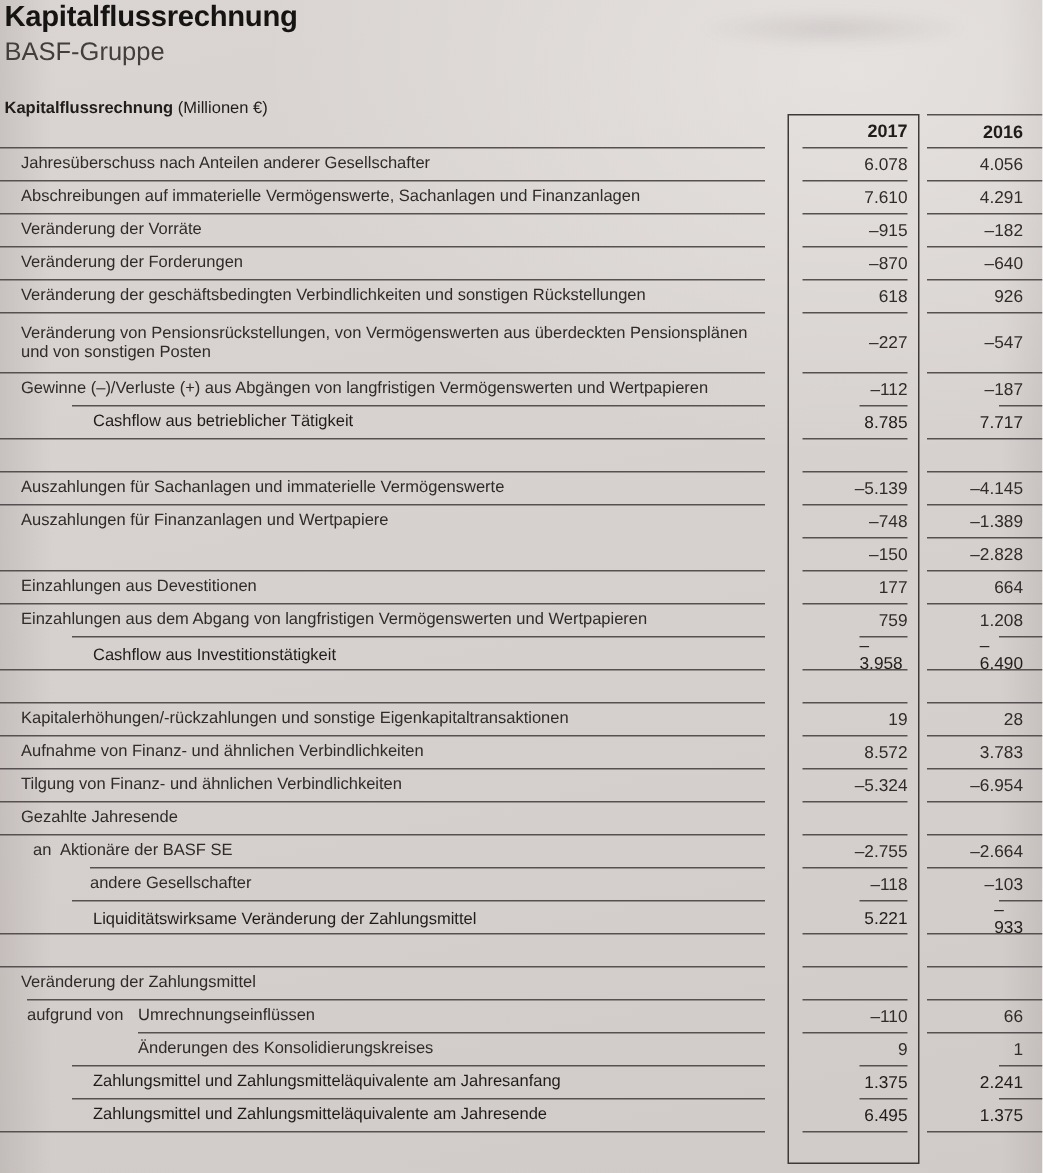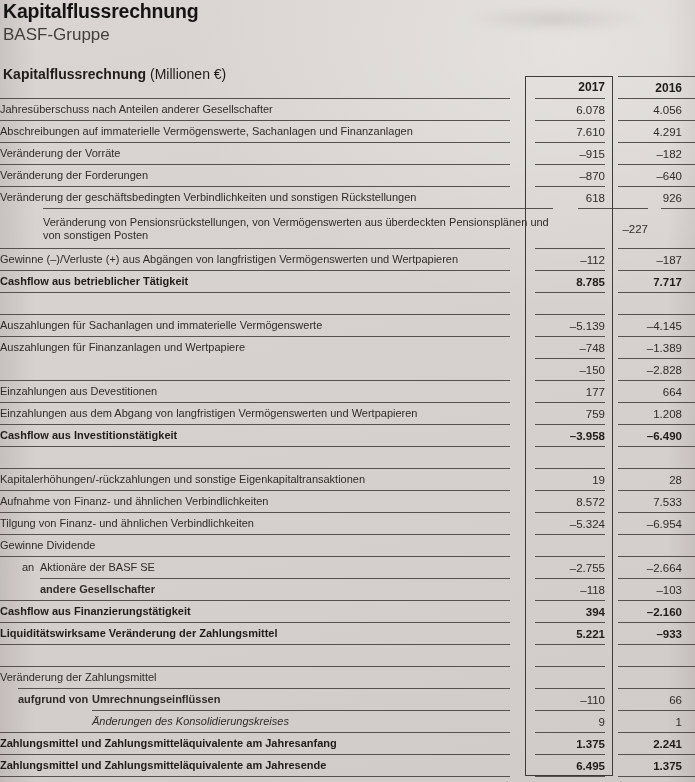--- a/index.html
+++ b/index.html
@@ -27,51 +27,51 @@
   }
   .doc-title{
     position:absolute;top:0px;left:3px;
     font-size:19.5px;font-weight:bold;letter-spacing:-0.2px;color:#161412;
   }
   .doc-subtitle{
     position:absolute;top:25px;left:3px;
     font-size:17px;color:#413e3b;
   }
   .caption{
-    position:absolute;top:66px;left:3px;font-size:14px;color:var(--ink-bold);
+    position:absolute;top:66px;left:3px;font-size:11px;color:var(--ink-bold);
   }
   .caption .cap-bold{font-weight:bold;}
   .grid{position:absolute;top:76px;left:0;width:584px;}
   .row{display:grid;grid-template-columns:510px 15px 88px 5px 77px;height:22px;}
-  .row.tall{height:40px;margin-left:43px;}
+  .row.tall{height:40px;}
   .row.final{height:0;}
   .lbl{
     grid-column:1;display:flex;align-items:center;
     border-top:1px solid var(--rule);
     font-size:11px;line-height:13px;color:var(--ink);
-    padding-left:0;
+    padding-left:14px;
   }
   .v{
     display:flex;align-items:center;justify-content:flex-end;
     font-size:11.5px;color:var(--ink);
     border-top:1px solid var(--rule);
   }
   .v17{grid-column:3;margin-left:10px;margin-right:8px;}
   .v16{grid-column:5;padding-right:13px;}
   .row.head .lbl{border-top:none;}
   .row.head .v17{border-top:none;}
   .row.head .v{font-weight:bold;font-size:12px;color:var(--ink-bold);}
-  .row.bold .lbl,.row.bold .v{font-weight:bold;color:var(--ink-bold);}
+  .row.bold .lbl,.row.bold .v{font-weight:normal;color:var(--ink-bold);margin-left:48px;}
   .prefix{display:inline-block;flex:none;}
   .lvl1 .lbl{padding-left:22px;}
   .lvl1 .prefix{width:18px;}
-  .lvl2 .lbl{margin-left:40px;padding-left:0;font-weight:bold;}
-  .lvl3 .lbl{margin-left:18px;padding-left:0;font-weight:bold;}
+  .lvl2 .lbl{margin-left:60px;padding-left:0;}
+  .lvl3 .lbl{margin-left:18px;padding-left:0;}
   .lvl3 .prefix{width:74px;}
-  .lvl4 .lbl{margin-left:92px;padding-left:0;font-style:italic;}
+  .lvl4 .lbl{margin-left:92px;padding-left:0;}
   .box2017{
     position:absolute;left:525px;top:76px;width:88px;height:700px;
     border:1.5px solid #3e3a37;box-sizing:border-box;pointer-events:none;
   }
 </style>
 </head>
 <body>
 
 <div class="page">
   <div class="ghost"></div>
@@ -197,32 +197,32 @@
           <span class="txt">Kapitalerhöhungen/-rückzahlungen und sonstige Eigenkapitaltransaktionen</span>
         </div>
         <div class="v v17">19</div>
         <div class="v v16">28</div>
       </div>
       <div class="row">
         <div class="lbl">
           <span class="txt">Aufnahme von Finanz- und ähnlichen Verbindlichkeiten</span>
         </div>
         <div class="v v17">8.572</div>
-        <div class="v v16">7.533</div>
+        <div class="v v16">3.783</div>
       </div>
       <div class="row">
         <div class="lbl">
           <span class="txt">Tilgung von Finanz- und ähnlichen Verbindlichkeiten</span>
         </div>
         <div class="v v17">–5.324</div>
         <div class="v v16">–6.954</div>
       </div>
       <div class="row">
         <div class="lbl">
-          <span class="txt">Gewinne Dividende</span>
+          <span class="txt">Gezahlte Jahresende</span>
         </div>
         <div class="v v17"></div>
         <div class="v v16"></div>
       </div>
       <div class="row lvl1">
         <div class="lbl">
           <span class="prefix">an</span>
           <span class="txt">Aktionäre der BASF SE</span>
         </div>
         <div class="v v17">–2.755</div>
@@ -230,27 +230,20 @@
       </div>
       <div class="row lvl2">
         <div class="lbl">
           <span class="txt">andere Gesellschafter</span>
         </div>
         <div class="v v17">–118</div>
         <div class="v v16">–103</div>
       </div>
       <div class="row bold">
         <div class="lbl">
-          <span class="txt">Cashflow aus Finanzierungstätigkeit</span>
-        </div>
-        <div class="v v17">394</div>
-        <div class="v v16">–2.160</div>
-      </div>
-      <div class="row bold">
-        <div class="lbl">
           <span class="txt">Liquiditätswirksame Veränderung der Zahlungsmittel</span>
         </div>
         <div class="v v17">5.221</div>
         <div class="v v16">–933</div>
       </div>
       <div class="row">
         <div class="lbl"></div>
         <div class="v v17"></div>
         <div class="v v16"></div>
       </div>

